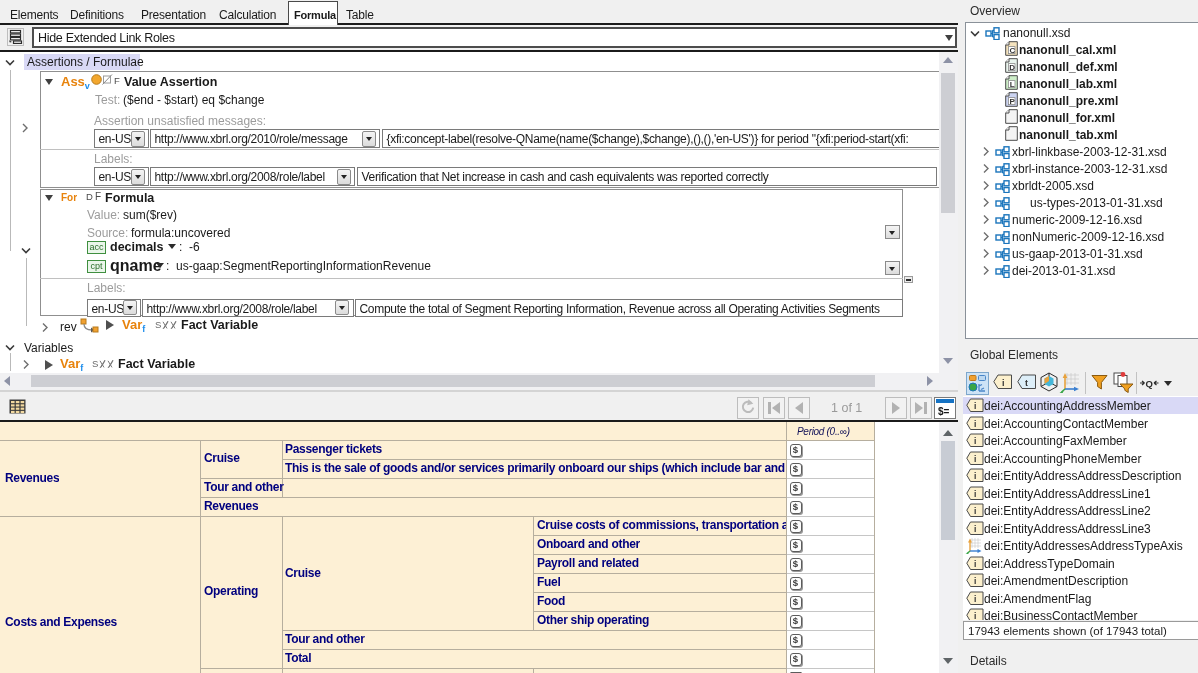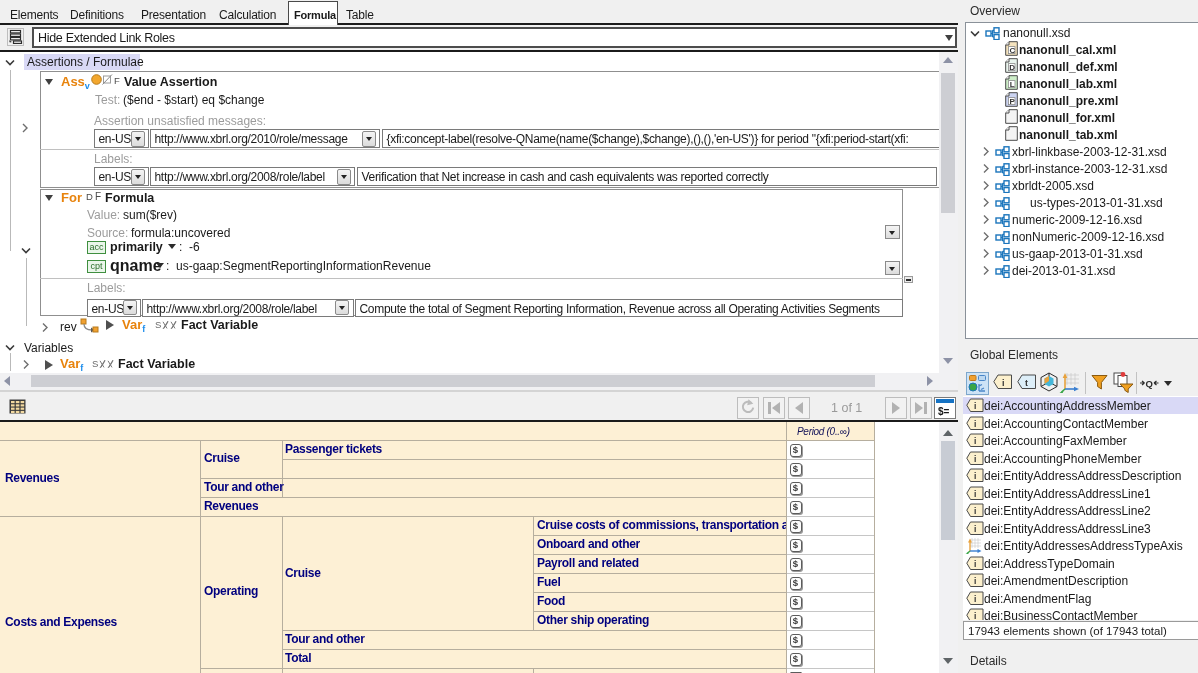--- a/index.html
+++ b/index.html
@@ -112,37 +112,37 @@
   <div class="combo" style="left:150px;top:115px;width:205px;height:19px;">
         <div class="cv">http://www.xbrl.org/2008/role/label</div>
       </div>
   <div class="dbtn" style="left:337px;top:116.5px;height:16px;width:14px;border-radius:2px;"></div>
   <div class="combo" style="left:357px;top:115px;width:580px;height:19px;">
         <div class="cv">Verification that Net increase in cash and cash equivalents was reported correctly</div>
       </div>
 
   <div class="abs" style="left:40px;top:137px;width:863px;height:127px;border:1px solid #8f8f8f;background:#fff;"></div>
   <div class="tri-d" style="left:45px;top:143px;"></div>
-  <div class="t orange" style="left:61px;top:139px;font-size:13px;">For</div>
+  <div class="t orange" style="left:61px;top:139px;font-size:10px;">For</div>
   <svg class="abs" style="left:86px;top:139px;" width="18" height="12">
     <text x="0" y="9" font-size="9.5" fill="#4a4a4a" font-family="Liberation Sans">D</text>
     <text x="9" y="9" font-size="10" fill="#4a4a4a" font-family="Liberation Sans">F</text>
   </svg>
   <div class="t bold" style="left:105px;top:139px;font-size:12.5px;">Formula</div>
   <div class="t">
         <span class="gray" style="position:absolute;left:87px;top:156px;">Value:</span>
         <span style="position:absolute;left:123px;top:156px;">sum($rev)</span>
       </div>
   <div class="t">
         <span class="gray" style="position:absolute;left:87px;top:174px;">Source:</span>
         <span style="position:absolute;left:131px;top:174px;">formula:uncovered</span>
       </div>
 
   <div class="abs" style="left:87px;top:189px;width:19px;height:13px;border:1px solid #3f8f3f;background:#eaf6ea;color:#2c6e2c;font-size:9px;line-height:11px;text-align:center;">acc</div>
-  <div class="t bold" style="left:110px;top:188px;font-size:12.5px;">primarily</div>
+  <div class="t bold" style="left:110px;top:188px;font-size:12.5px;">decimals</div>
   <div class="abs" style="left:168px;top:192px;width:0;height:0;border-left:4.5px solid transparent;border-right:4.5px solid transparent;border-top:5.5px solid #2b2b2b;"></div>
   <div class="t" style="left:179px;top:188px;">: &nbsp;-6</div>
 
   <div class="abs" style="left:87px;top:208px;width:19px;height:13px;border:1px solid #3f8f3f;background:#eaf6ea;color:#2c6e2c;font-size:9px;line-height:11px;text-align:center;">cpt</div>
   <div class="t bold" style="left:110px;top:207px;font-size:16px;">qname</div>
   <div class="abs" style="left:156px;top:211px;width:0;height:0;border-left:4.5px solid transparent;border-right:4.5px solid transparent;border-top:5.5px solid #2b2b2b;"></div>
   <div class="t" style="left:166px;top:207px;">: &nbsp;us-gaap:SegmentReportingInformationRevenue</div>
   <div class="dbtn" style="left:885px;top:173px;height:14px;"></div>
   <div class="dbtn" style="left:885px;top:209px;height:14px;"></div>
   <div class="hline" style="left:40px;top:226px;width:863px;background:#c0c0c0;"></div>
@@ -285,20 +285,21 @@
   <div class="vline" style="left:786px;top:0;height:251px;background:#b6ae9e;"></div>
   <div class="vline" style="left:874px;top:0;height:251px;background:#b6ae9e;"></div>
 
   <div class="peachtxt" style="left:5px;top:50px;">Revenues</div>
   <div class="peachtxt" style="left:5px;top:194px;">Costs and Expenses</div>
   <div class="peachtxt" style="left:204px;top:30px;">Cruise</div>
   <div class="peachtxt" style="left:204px;top:59px;">Tour and other</div>
   <div class="peachtxt" style="left:204px;top:78px;">Revenues</div>
   <div class="peachtxt" style="left:204px;top:163px;">Operating</div>
   <div class="peachtxt" style="left:285px;top:21px;">Passenger tickets</div>
+  <div class="peachtxt" style="left:285px;top:40px;width:500px;">This is the sale of goods and/or services primarily onboard our ships (which include bar and&nbsp;</div>
   <div class="peachtxt" style="left:285px;top:145px;">Cruise</div>
   <div class="peachtxt" style="left:537px;top:97px;width:249px;">Cruise costs of commissions, transportation a</div>
   <div class="peachtxt" style="left:537px;top:116px;">Onboard and other</div>
   <div class="peachtxt" style="left:537px;top:135px;">Payroll and related</div>
   <div class="peachtxt" style="left:537px;top:154px;">Fuel</div>
   <div class="peachtxt" style="left:537px;top:173px;">Food</div>
   <div class="peachtxt" style="left:537px;top:192px;">Other ship operating</div>
   <div class="peachtxt" style="left:285px;top:211px;">Tour and other</div>
   <div class="peachtxt" style="left:285px;top:230px;">Total</div>
 

